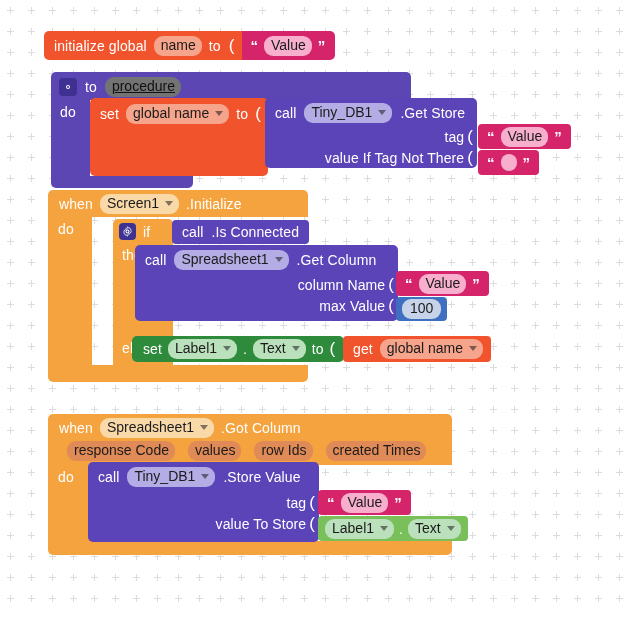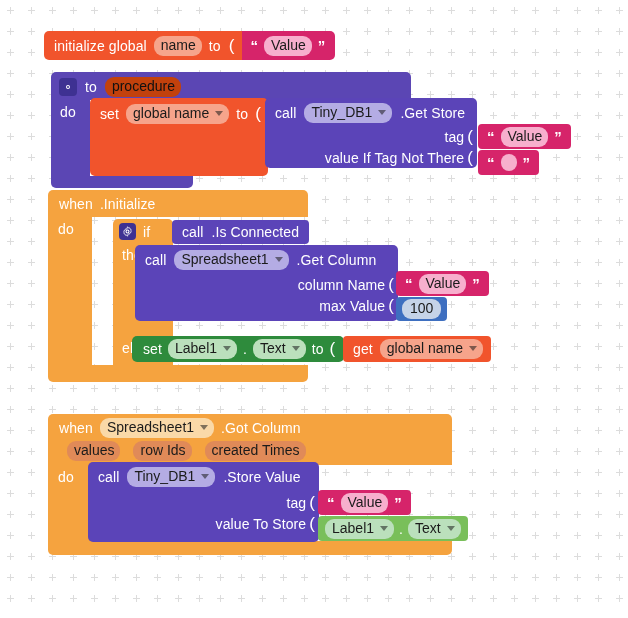--- a/index.html
+++ b/index.html
@@ -1828,21 +1828,21 @@
 
   <div class="row" style="position:absolute;left:8px;top:4px;height:21px;gap:8px;">
     <span class="gear">
       <svg width="12" height="12" viewBox="0 0 24 24" fill="#ffffff">
         <path d="M12 8a4 4 0 100 8 4 4 0 000-8zm0 6a2 2 0 110-4 2 2 0 010 4z"></path>
         <path d="M19.4 13a7.6 7.6 0 000-2l2-1.6-2-3.4-2.4 1a7.6 7.6 0 00-1.7-1L15 3H9l-.3 2.9a7.6 7.6 0 00-1.7 1l-2.4-1-2 3.4L4.6 11a7.6 7.6 0 000 2l-2 1.6 2 3.4 2.4-1a7.6 7.6 0 001.7 1L9 21h6l.3-2.9a7.6 7.6 0 001.7-1l2.4 1 2-3.4z" opacity=".0"></path>
         <path d="M12 2.2l1.1 2a8 8 0 011.9.8l2.1-.7 1.6 2.8-1.6 1.5c.1.4.1.9.1 1.4s0 1-.1 1.4l1.6 1.5-1.6 2.8-2.1-.7a8 8 0 01-1.9.8l-1.1 2h-3.2l-1.1-2a8 8 0 01-1.9-.8l-2.1.7-1.6-2.8 1.6-1.5A8 8 0 014.7 10c0-.5 0-1 .1-1.4L3.2 7.1l1.6-2.8 2.1.7a8 8 0 011.9-.8l1.1-2H12z" opacity=".0"></path>
       </svg>
     </span>
     <span class="txt">to</span>
-    <span class="field" style="background:#c2410c;color:#111;">procedure</span>
+    <span class="field" style="background:#737373;color:#111;text-decoration:underline;">procedure</span>
   </div>
 
   <span class="txt" style="position:absolute;left:9px;top:32px;">do</span>
 </div>
 
 <div class="blk" style="left:90px;top:98px;height:78px;">
   <div class="c-var" style="position:absolute;left:0;top:0;width:178px;height:78px;border-radius:5px;"></div>
   <div class="row" style="position:absolute;left:10px;top:4px;height:23px;gap:7px;">
     <span class="txt">set</span>
     <span class="field c-var-f">
@@ -1886,20 +1886,24 @@
   <span class="quote">”</span>
 </div>
 
 <div class="blk" style="left:48px;top:190px;width:372px;height:192px;">
   <div class="c-evt" style="position:absolute;left:0;top:0;width:260px;height:27px;border-radius:5px 5px 0 0;"></div>
   <div class="c-evt" style="position:absolute;left:0;top:27px;width:44px;height:148px;"></div>
   <div class="c-evt" style="position:absolute;left:0;top:175px;width:260px;height:17px;border-radius:0 0 5px 5px;"></div>
 
   <div class="row" style="position:absolute;left:11px;top:3px;height:21px;gap:7px;">
     <span class="txt">when</span>
+    <span class="field c-evt-f">
+      <span>Screen1</span>
+        <i class="caret"></i>
+    </span>
     <span class="txt">.Initialize</span>
   </div>
   <span class="txt" style="position:absolute;left:10px;top:31px;">do</span>
 </div>
 
 <div class="blk" style="left:113px;top:219px;width:290px;height:150px;">
   <div class="c-ctrl" style="position:absolute;left:0;top:0;width:60px;height:24px;border-radius:5px 5px 0 0;"></div>
   <div class="c-ctrl" style="position:absolute;left:0;top:24px;width:60px;height:104px;"></div>
   <div class="c-ctrl" style="position:absolute;left:0;top:115px;width:60px;height:36px;border-radius:0 0 5px 5px;"></div>
 
@@ -1982,20 +1986,21 @@
   <div class="row" style="position:absolute;left:11px;top:3px;height:21px;gap:7px;">
     <span class="txt">when</span>
     <span class="field c-evt-f">
       <span>Spreadsheet1</span>
         <i class="caret"></i>
     </span>
     <span class="txt">.Got Column</span>
   </div>
 
   <div class="row" id="gotcolumn-params" style="position:absolute;left:19px;top:27px;height:20px;gap:13px;">
+      <span class="field c-evt-p">response Code</span>
       <span class="field c-evt-p">values</span>
       <span class="field c-evt-p">row Ids</span>
       <span class="field c-evt-p">created Times</span>
     </div>
 
   <span class="txt" style="position:absolute;left:10px;top:55px;">do</span>
 </div>
 
 <div class="blk" style="left:88px;top:462px;width:231px;height:80px;">
   <div class="c-call" style="position:absolute;left:0;top:0;width:231px;height:80px;border-radius:5px;"></div>

